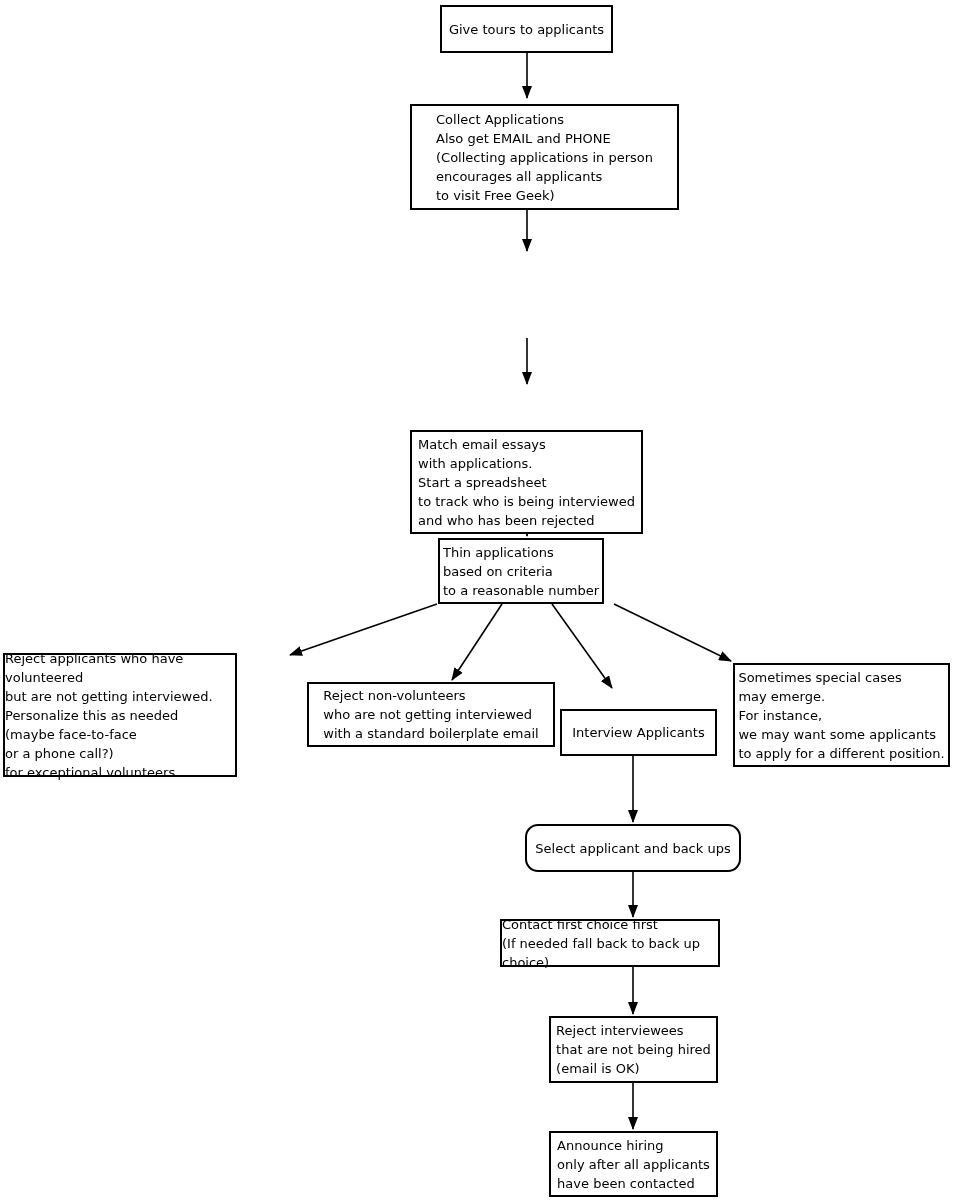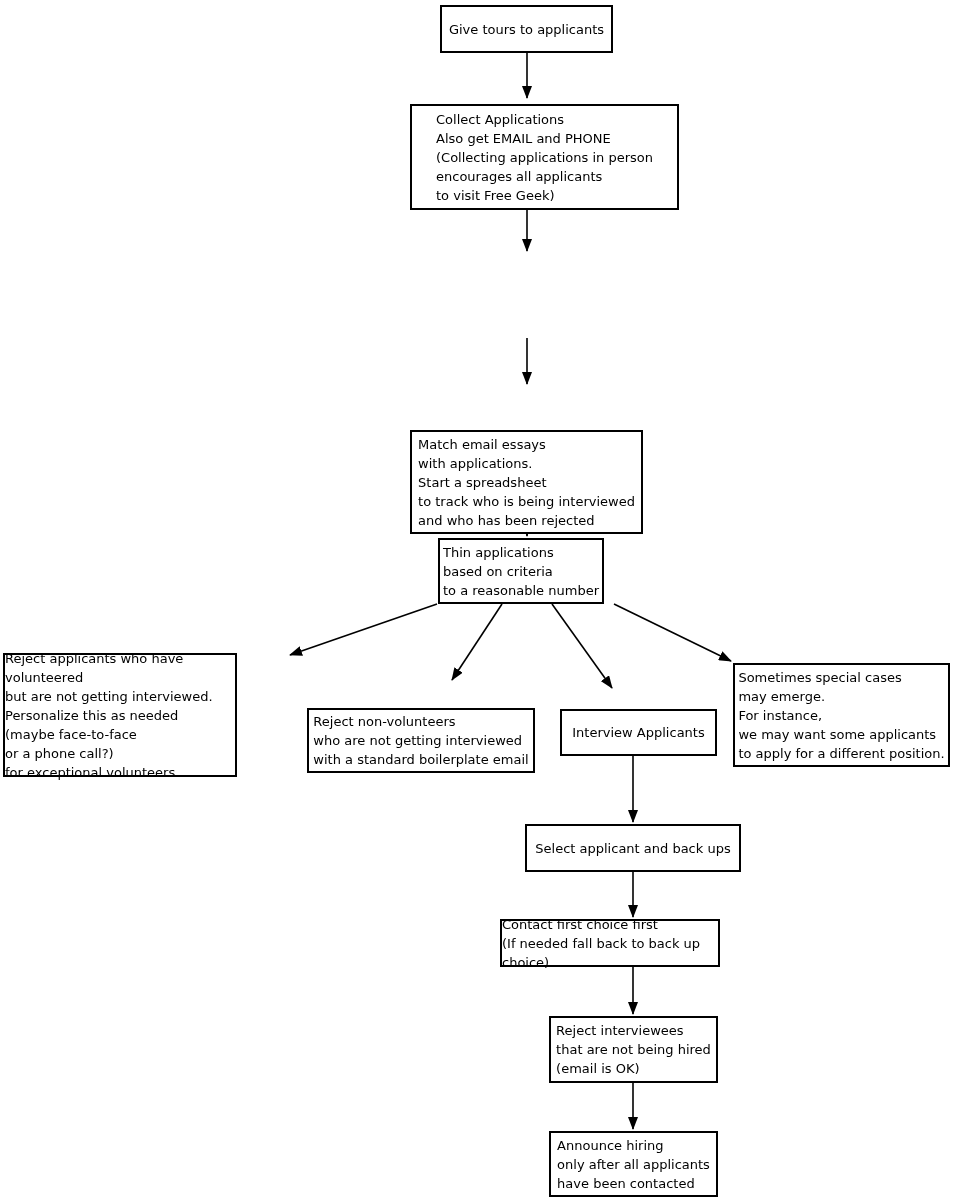--- a/index.html
+++ b/index.html
@@ -86,33 +86,33 @@
 based on criteria
 to a reasonable number</div>
 
   <div class="node" style="left:3px; top:653px; width:234px; height:124px;">Reject applicants who have volunteered
 but are not getting interviewed.
 Personalize this as needed
 (maybe face-to-face
 or a phone call?)
 for exceptional volunteers.</div>
 
-  <div class="node" style="left:307px; top:682px; width:228px; height:65px;margin-top:26px;">Reject non-volunteers
+  <div class="node" style="left:307px; top:682px; width:248px; height:65px;">Reject non-volunteers
 who are not getting interviewed
 with a standard boilerplate email</div>
 
   <div class="node" style="left:560px; top:690px; width:157px; height:47px;margin-top:19px;">Interview Applicants</div>
 
   <div class="node" style="left:733px; top:663px; width:217px; height:104px;">Sometimes special cases
 may emerge.
 For instance,
 we may want some applicants
 to apply for a different position.</div>
 
-  <div class="node" style="left:525px; top:824px; width:216px; height:48px;">Select applicant and back ups</div>
+  <div class="node" style="left:525px; top:824px; width:216px; height:48px;border-radius:13px;">Select applicant and back ups</div>
 
   <div class="node" style="left:500px; top:919px; width:220px; height:48px;">Contact first choice first
 (If needed fall back to back up choice)</div>
 
   <div class="node" style="left:549px; top:1016px; width:169px; height:67px;">Reject interviewees
 that are not being hired
 (email is OK)</div>
 
   <div class="node" style="left:549px; top:1131px; width:169px; height:66px;">Announce hiring
 only after all applicants

